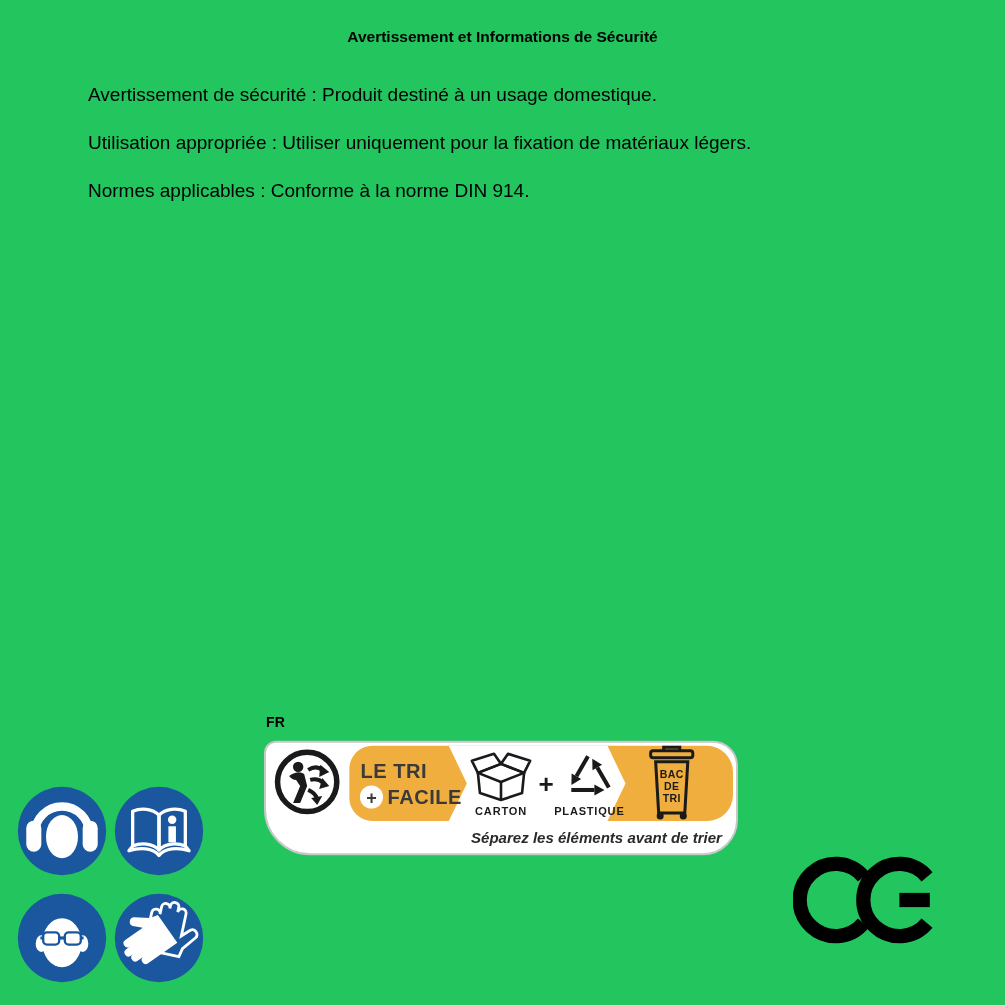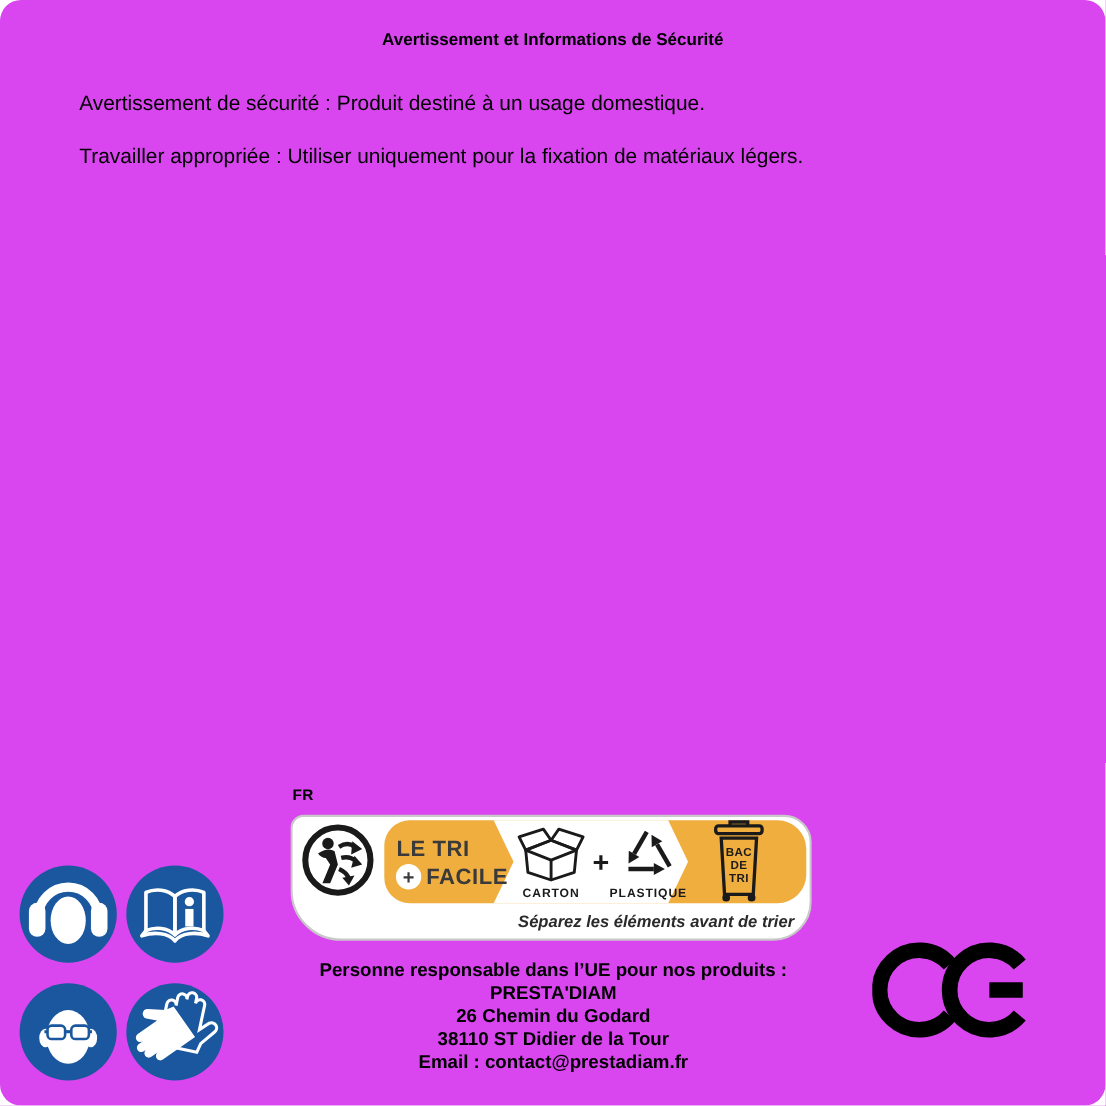--- a/index.html
+++ b/index.html
@@ -1,21 +1,21 @@
 <!DOCTYPE html>
 <html><head>
 <meta charset="utf-8">
 <style>
   html,body{margin:0;padding:0;background:#fff;}
-  #canvas{position:relative;width:1005px;height:1005px;background:#d946ef;overflow:hidden;
-          font-family:"Liberation Sans",sans-serif;color:#000;border-radius:19px;}
+  #canvas{position:relative;width:1005px;height:1005px;background:#22c55e;overflow:hidden;
+          font-family:"Liberation Sans",sans-serif;color:#000;}
   .abs{position:absolute;}
   #doc-title{top:28px;left:0;width:1005px;text-align:center;font-size:15.5px;font-weight:bold;}
   #body-text{top:83px;left:72px;width:878px;font-size:19px;line-height:24px;}
-  #body-text p{margin:0 0 24px 0;}
+  #body-text p{margin:0 0 24px 16px;}
   #fr-label{top:714px;left:266px;font-size:14px;font-weight:bold;letter-spacing:.3px;}
   #badge{top:740px;left:264px;}
   #responsible{top:871px;left:153px;width:700px;text-align:center;font-size:17px;
                font-weight:bold;line-height:21px;}
   #ce-logo{top:848px;left:793px;}
   .picto{position:absolute;width:94px;height:94px;}
   svg text{font-family:"Liberation Sans",sans-serif;}
   .bh{font-size:20px;font-weight:700;fill:#3a3a3a;letter-spacing:.5px;}
   .bplus{font-size:18px;font-weight:700;fill:#3a3a3a;}
   .bm{font-size:11px;font-weight:700;fill:#1a1a1a;letter-spacing:.8px;}
@@ -25,21 +25,22 @@
 </style>
 </head>
 <body>
 
 <div id="canvas">
 
   <div id="doc-title" class="abs">Avertissement et Informations de Sécurité</div>
 
   <div id="body-text" class="abs">
     <p>Avertissement de sécurité : Produit destiné à un usage domestique.</p>
-    <p>Travailler appropriée : Utiliser uniquement pour la fixation de matériaux légers.</p>
+    <p>Utilisation appropriée : Utiliser uniquement pour la fixation de matériaux légers.</p>
+    <p>Normes applicables : Conforme à la norme DIN 914.</p>
   </div>
 
   <div id="fr-label" class="abs">FR</div>
 
   <svg id="badge" class="abs" width="474" height="116" viewBox="0 0 472 114">
 
     <path d="M12,1 H447 A24,24 0 0 1 471,25 V79 A34,34 0 0 1 437,113 H46 A45,45 0 0 1 1,68 V12 A11,11 0 0 1 12,1 Z" fill="#ffffff" stroke="#C8C8C8" stroke-width="2"></path>
 
     <path d="M108,5 H441 A26,26 0 0 1 467,31 V54 A26,26 0 0 1 441,80 H108 A23,23 0 0 1 85,57 V28 A23,23 0 0 1 108,5 Z" fill="#F0AE3F"></path>
 
@@ -135,27 +136,20 @@
 
   <svg class="picto" style="left:112px;top:891px;" viewBox="0 0 100 100">
     <defs>
       <path id="glove" d="M-17,26 L-17,-14 A4.5,4.5 0 0 1 -8,-14 L-8,-22 A4.5,4.5 0 0 1 1,-22 L1,-25 A4.5,4.5 0 0 1 10,-25 L10,-20 A4.5,4.5 0 0 1 19,-20 L19,4 L27,-4 A5,5 0 0 1 34,3 L23,17 L21,26 Z"></path>
     </defs>
     <circle cx="50" cy="50" r="47" fill="#1A579E"></circle>
     <use href="#glove" transform="translate(56,40) rotate(12)" fill="#1A579E" stroke="#fff" stroke-width="3"></use>
     <use href="#glove" transform="translate(40,56) rotate(-125) scale(0.95)" fill="#fff"></use>
   </svg>
 
-  <div id="responsible" class="abs">
-    <div>Personne responsable dans l’UE pour nos produits :</div>
-    <div>PRESTA'DIAM</div>
-    <div>26 Chemin du Godard</div>
-    <div>38110 ST Didier de la Tour</div>
-    <div>Email : contact@prestadiam.fr</div>
-  </div>
 
   <svg id="ce-logo" class="abs" width="152" height="104" viewBox="0 0 160 100">
     <path d="M74.11,25.58 A38,38 0 1 0 74.11,74.42" fill="none" stroke="#000" stroke-width="15"></path>
     <path d="M141.11,25.58 A38,38 0 1 0 141.11,74.42" fill="none" stroke="#000" stroke-width="15"></path>
     <path d="M112,50 H144" stroke="#000" stroke-width="15"></path>
   </svg>
 
 </div>
 
 </body></html>

